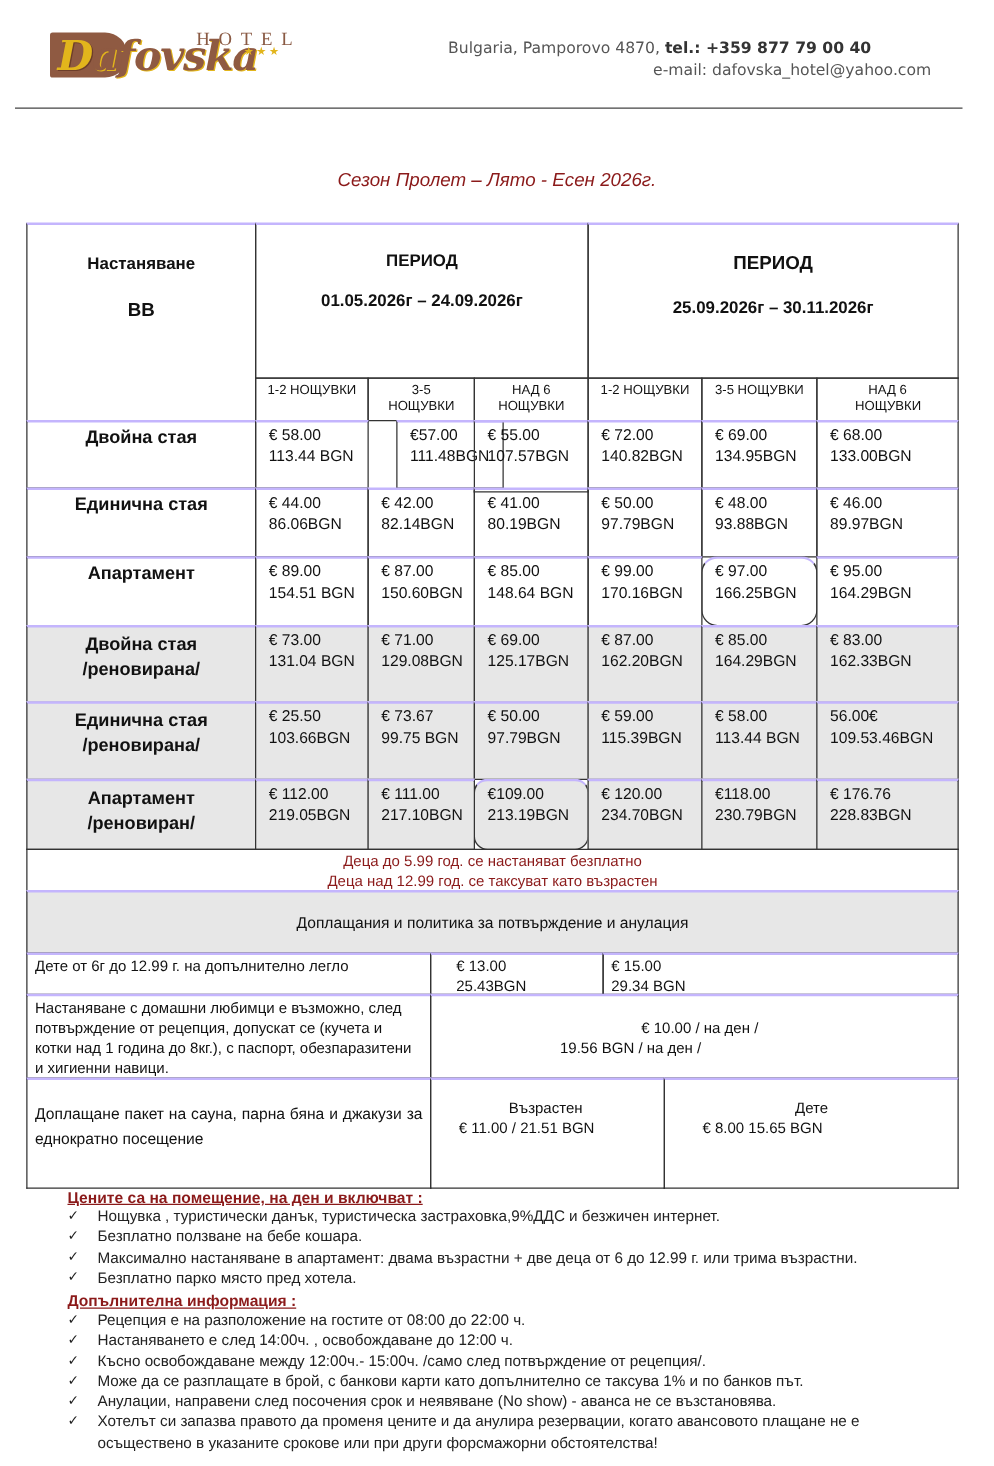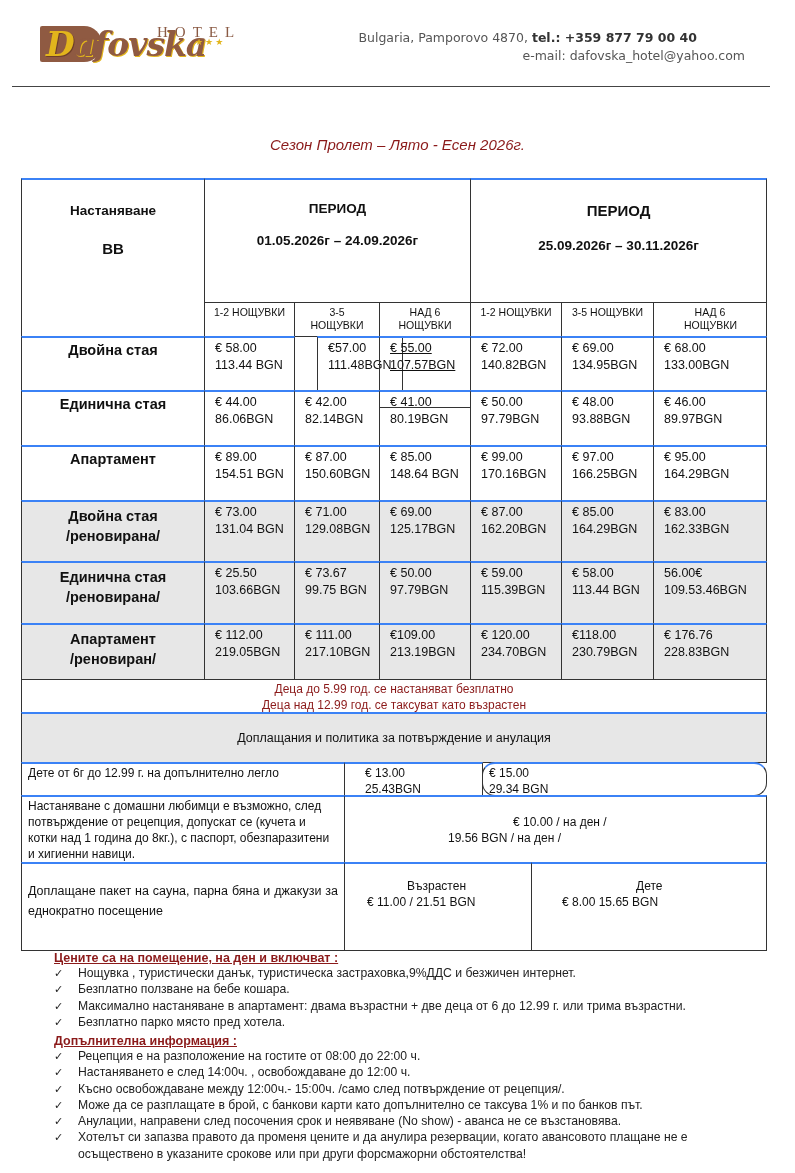--- a/index.html
+++ b/index.html
@@ -10,21 +10,21 @@
   .logo-D { left: 40px; top: 26px; width: 62px; height: 36px; background: #8f5a42; border-radius: 3px 26px 26px 3px; }
   .logo-word { left: 46px; top: 25px; font-family: "DejaVu Serif", serif; font-style: italic; font-weight: bold; font-size: 33px; color: #8f5a42; letter-spacing: -1px; text-shadow: 1px 1px 0 #e2b51c; }
   .logo-word span.first { color: #e2b51c; text-shadow: 1px 1px 0 #6d3e2a; }
   .contact1 { right: 98px; top: 30px; font-size: 12.5px; color: #555; text-align: right; }
   .contact1 b { color: #333; }
   .contact2 { right: 50px; top: 48px; font-size: 12.5px; color: #555; text-align: right; }
   .hr { left: 12px; top: 86px; width: 758px; height: 1px; background: #444; }
   .season { left: 0; top: 136px; width: 795px; text-align: center; font-family: "Liberation Sans", sans-serif; font-style: italic; font-size: 15px; color: #8b1a1a; }
 
   .cell { position: absolute; border: 1px solid #333; font-family: "Liberation Sans", sans-serif; font-size: 12px; color: #111; }
-  .thick-top { border-top: 2px solid #3b82f6; }
+  .thick-top { border-top: 2px solid #c4b5fd; }
   .gray { background: #e7e7e7; }
   .hd { font-weight: bold; font-size: 13.5px; text-align: center; }
   .sub { font-size: 10.5px; text-align: center; line-height: 13px; padding-top: 3px; }
   .price { padding: 2px 0 0 10px; font-size: 12.5px; line-height: 17px; }
   .rowlabel { font-weight: bold; font-size: 14.5px; text-align: center; line-height: 20px; padding-top: 2px; }
   .note { color: #8b1a1a; text-align: center; font-size: 12px; line-height: 16px; padding-top: 1px; }
   .small { font-size: 12px; line-height: 16px; padding: 1px 6px; }
   .lists { left: 52px; font-family: "Liberation Sans", sans-serif; font-size: 12.2px; color: #222; }
   .lists h4 { color: #8b1a1a; font-size: 12.5px; text-decoration: underline; font-weight: bold; margin-left: 2px; }
   .lists .li { display: flex; line-height: 16.3px; }
@@ -69,21 +69,21 @@
       <div>Двойна стая</div>
     </div>
     <div class="cell price thick-top" style="left: 204px; top: 336px; width: 91px; height: 55px;">
       <div>€ 58.00</div>
       <div>113.44 BGN</div>
     </div>
     <div class="cell price thick-top" style="left: 294px; top: 336px; width: 86px; height: 55px; margin-left: 23px;">
       <div>€57.00</div>
       <div>111.48BGN</div>
     </div>
-    <div class="cell price thick-top" style="left: 379px; top: 336px; width: 92px; height: 72px; text-decoration: underline;">
+    <div class="cell price thick-top" style="left: 379px; top: 336px; width: 92px; height: 58px;">
       <div>€ 55.00</div>
       <div>107.57BGN</div>
     </div>
     <div class="cell price thick-top" style="left: 470px; top: 336px; width: 92px; height: 55px;">
       <div>€ 72.00</div>
       <div>140.82BGN</div>
     </div>
     <div class="cell price thick-top" style="left: 561px; top: 336px; width: 93px; height: 55px;">
       <div>€ 69.00</div>
       <div>134.95BGN</div>
@@ -131,21 +131,21 @@
       <div>150.60BGN</div>
     </div>
     <div class="cell price thick-top" style="left: 379px; top: 445px; width: 92px; height: 56px;">
       <div>€ 85.00</div>
       <div>148.64 BGN</div>
     </div>
     <div class="cell price thick-top" style="left: 470px; top: 445px; width: 92px; height: 56px;">
       <div>€ 99.00</div>
       <div>170.16BGN</div>
     </div>
-    <div class="cell price thick-top" style="left: 561px; top: 445px; width: 93px; height: 56px;">
+    <div class="cell price thick-top" style="left: 561px; top: 445px; width: 93px; height: 56px; border-radius: 13px;">
       <div>€ 97.00</div>
       <div>166.25BGN</div>
     </div>
     <div class="cell price thick-top" style="left: 653px; top: 445px; width: 114px; height: 56px;">
       <div>€ 95.00</div>
       <div>164.29BGN</div>
     </div>
     <div class="cell rowlabel thick-top gray" style="left: 21px; top: 500px; width: 184px; height: 62px; padding-top: 4px;">
       <div>Двойна стая</div>
       <div>/реновирана/</div>
@@ -207,21 +207,21 @@
       <div>/реновиран/</div>
     </div>
     <div class="cell price thick-top gray" style="left: 204px; top: 623px; width: 91px; height: 57px;">
       <div>€ 112.00</div>
       <div>219.05BGN</div>
     </div>
     <div class="cell price thick-top gray" style="left: 294px; top: 623px; width: 86px; height: 57px;">
       <div>€ 111.00</div>
       <div>217.10BGN</div>
     </div>
-    <div class="cell price thick-top gray" style="left: 379px; top: 623px; width: 92px; height: 57px;">
+    <div class="cell price thick-top gray" style="left: 379px; top: 623px; width: 92px; height: 57px; border-radius: 11px;">
       <div>€109.00</div>
       <div>213.19BGN</div>
     </div>
     <div class="cell price thick-top gray" style="left: 470px; top: 623px; width: 92px; height: 57px;">
       <div>€ 120.00</div>
       <div>234.70BGN</div>
     </div>
     <div class="cell price thick-top gray" style="left: 561px; top: 623px; width: 93px; height: 57px;">
       <div>€118.00</div>
       <div>230.79BGN</div>
@@ -236,21 +236,21 @@
   <div>Деца до 5.99 год. се настаняват безплатно</div>
   <div>Деца над 12.99 год. се таксуват като възрастен</div>
 </div>
 <div class="cell gray thick-top" style="left:21px;top:712px;width:746px;height:51px;text-align:center;padding-top:17px;font-size:12.5px;">Доплащания и политика за потвърждение и анулация</div>
 
 <div class="cell small thick-top" style="left:21px;top:762px;width:324px;height:34px;">Дете от 6г до 12.99 г. на допълнително легло</div>
 <div class="cell small thick-top" style="left:344px;top:762px;width:139px;height:34px;padding-left:20px;">
   <div>€ 13.00</div>
     <div>25.43BGN</div>
 </div>
-<div class="cell small thick-top" style="left:482px;top:762px;width:285px;height:34px;border-radius:13px;">
+<div class="cell small thick-top" style="left:482px;top:762px;width:285px;height:34px;">
   <div>€ 15.00</div>
     <div>29.34 BGN</div>
 </div>
 
 <div class="cell small thick-top" style="left:21px;top:795px;width:324px;height:68px;padding-top:1px;">Настаняване с домашни любимци е възможно, след потвърждение от рецепция, допускат се (кучета и котки над 1 година до 8кг.), с паспорт, обезпаразитени и хигиенни навици.</div>
 <div class="cell small thick-top" style="left:344px;top:795px;width:423px;height:68px;padding-top:17px;">
   <div style="padding-left:162px;">€ 10.00 / на ден /</div>
   <div style="padding-left:97px;">19.56 BGN / на ден /</div>
 </div>
 

